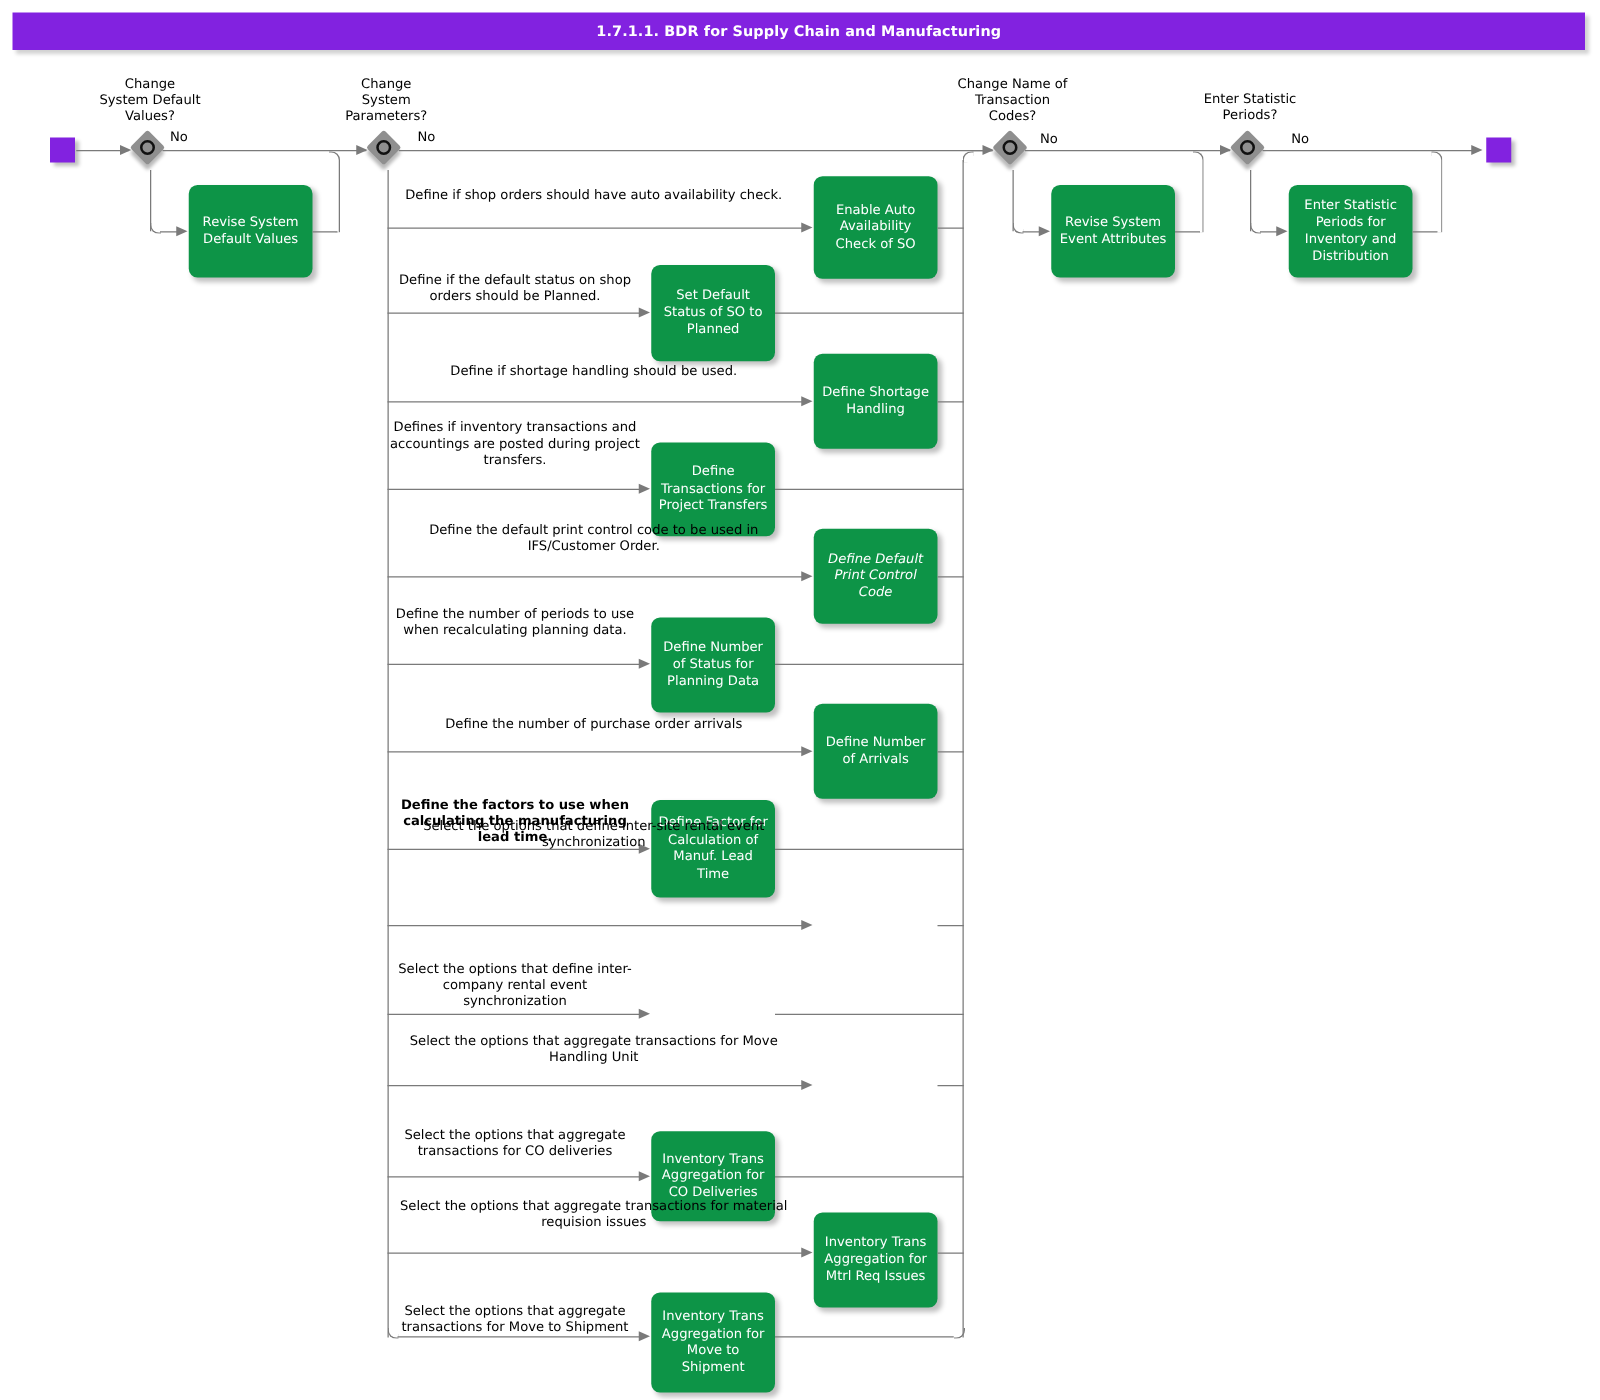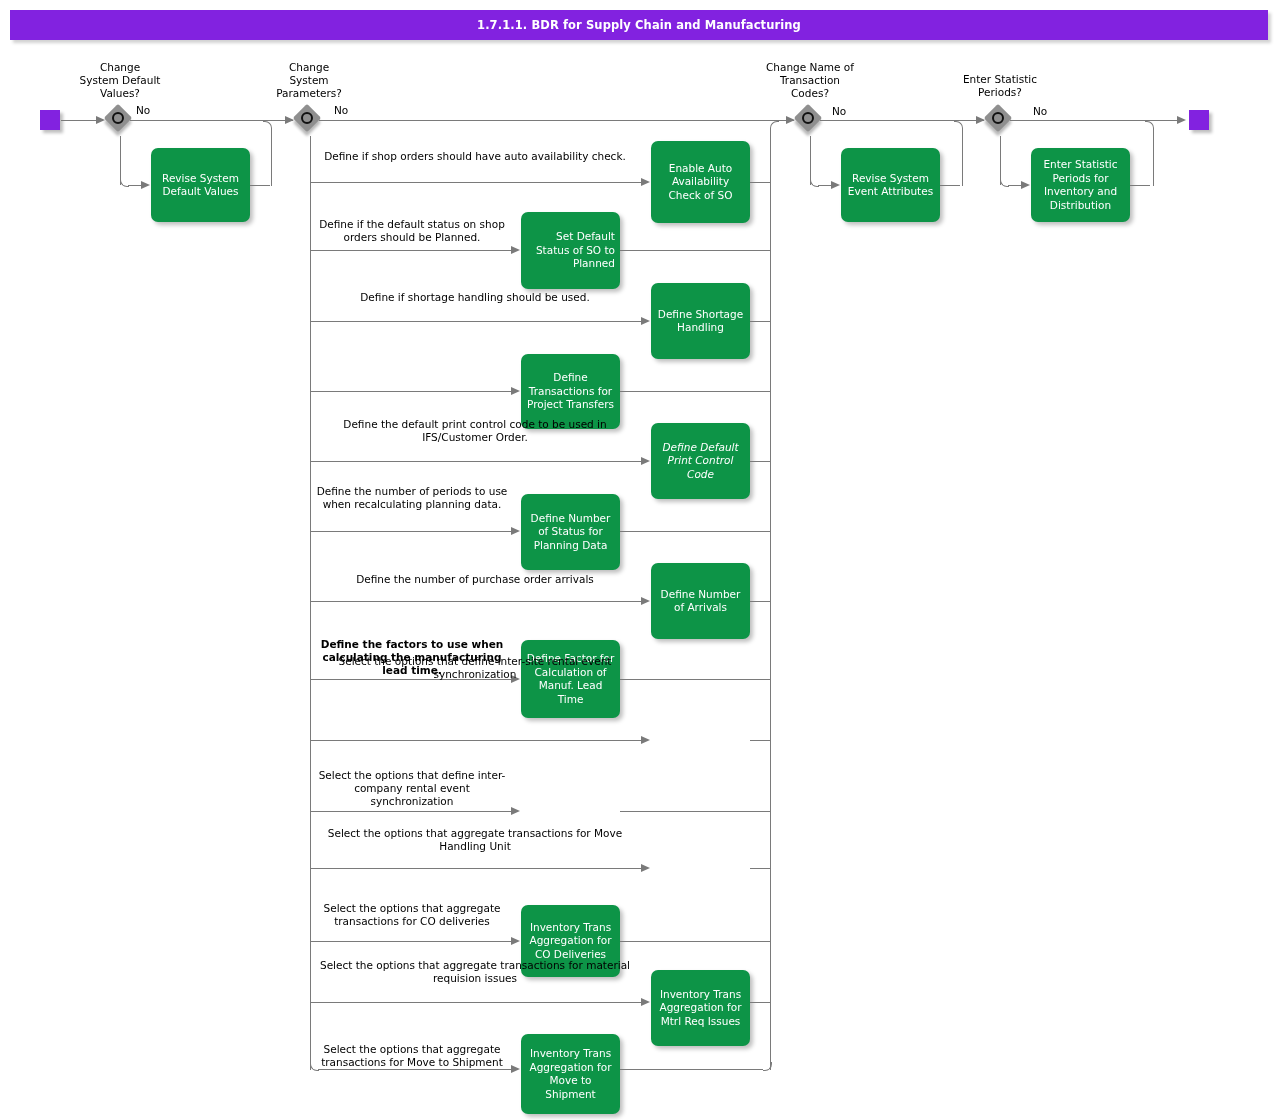--- a/index.html
+++ b/index.html
@@ -253,31 +253,32 @@
 
   <div class="hline" style="left:310px; top:182px; width:335px;"></div>
   <div class="arrow-r" style="left:641px; top:177.5px;"></div>
   <div class="desc" style="left:315px; top:150px; width:320px;">Define if shop orders should have auto availability check.</div>
   <div class="task" style="left:651px; top:141px; width:99px; height:82px;">Enable Auto Availability Check of SO</div>
   <div class="hline" style="left:750px; top:182px; width:21px;"></div>
 
   <div class="hline" style="left:310px; top:250px; width:206px;"></div>
   <div class="arrow-r" style="left:511px; top:245.5px;"></div>
   <div class="desc" style="left:312px; top:218px; width:200px;">Define if the default status on shop orders should be Planned.</div>
-  <div class="task" style="left:521px; top:212px; width:99px; height:77px;text-align:right;">Set Default Status of SO to Planned</div>
+  <div class="task" style="left:521px; top:212px; width:99px; height:77px;">Set Default Status of SO to Planned</div>
   <div class="hline" style="left:620px; top:250px; width:151px;"></div>
 
   <div class="hline" style="left:310px; top:321px; width:335px;"></div>
   <div class="arrow-r" style="left:641px; top:316.5px;"></div>
   <div class="desc" style="left:315px; top:291px; width:320px;">Define if shortage handling should be used.</div>
   <div class="task" style="left:651px; top:283px; width:99px; height:76px;">Define Shortage Handling</div>
   <div class="hline" style="left:750px; top:321px; width:21px;"></div>
 
   <div class="hline" style="left:310px; top:391px; width:206px;"></div>
   <div class="arrow-r" style="left:511px; top:386.5px;"></div>
+  <div class="desc" style="left:312px; top:336px; width:200px;">Defines if inventory transactions and accountings are posted during project transfers.</div>
   <div class="task" style="left:521px; top:354px; width:99px; height:75px;">Define Transactions for Project Transfers</div>
   <div class="hline" style="left:620px; top:391px; width:151px;"></div>
 
   <div class="hline" style="left:310px; top:461px; width:335px;"></div>
   <div class="arrow-r" style="left:641px; top:456.5px;"></div>
   <div class="desc" style="left:315px; top:418px; width:320px;">Define the default print control code to be used in IFS/Customer Order.</div>
   <div class="task" style="left:651px; top:423px; width:99px; height:76px;font-style:italic;">Define Default Print Control Code</div>
   <div class="hline" style="left:750px; top:461px; width:21px;"></div>
 
   <div class="hline" style="left:310px; top:531px; width:206px;"></div>

